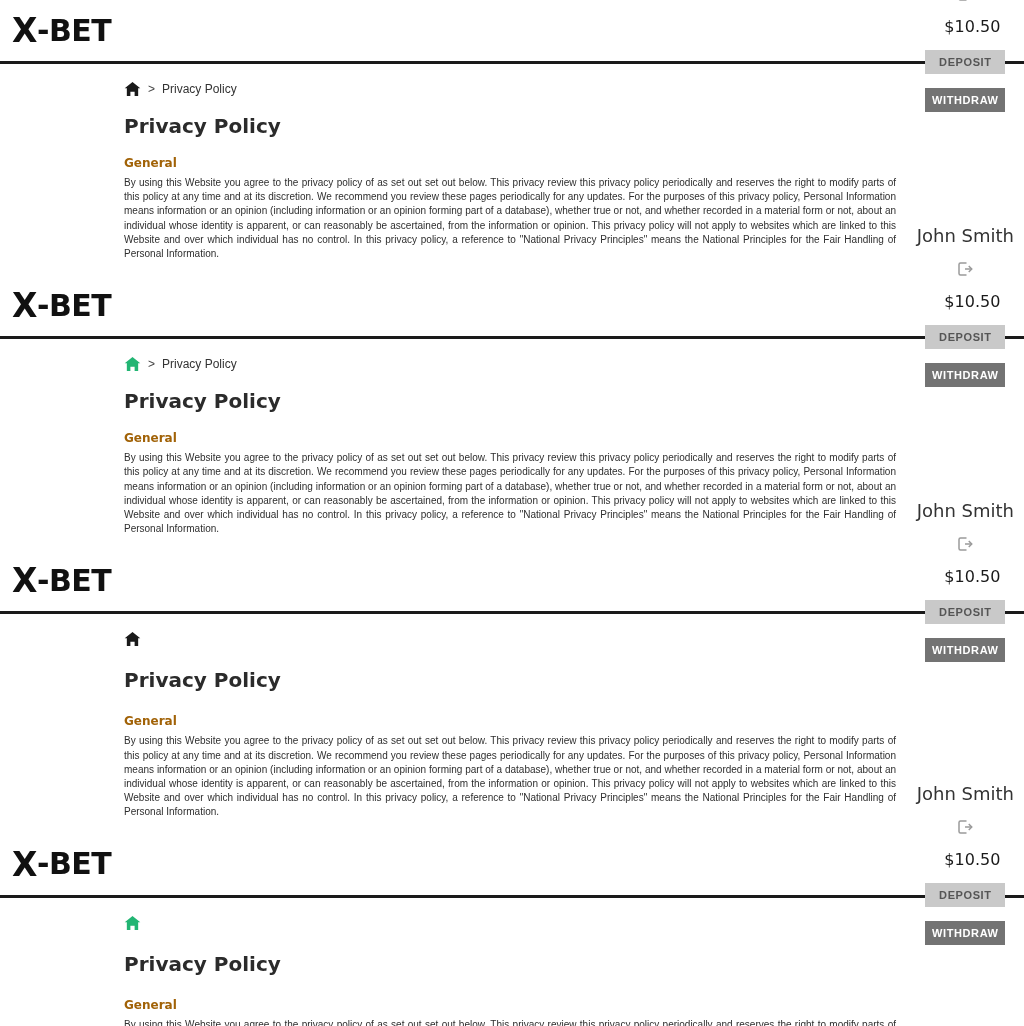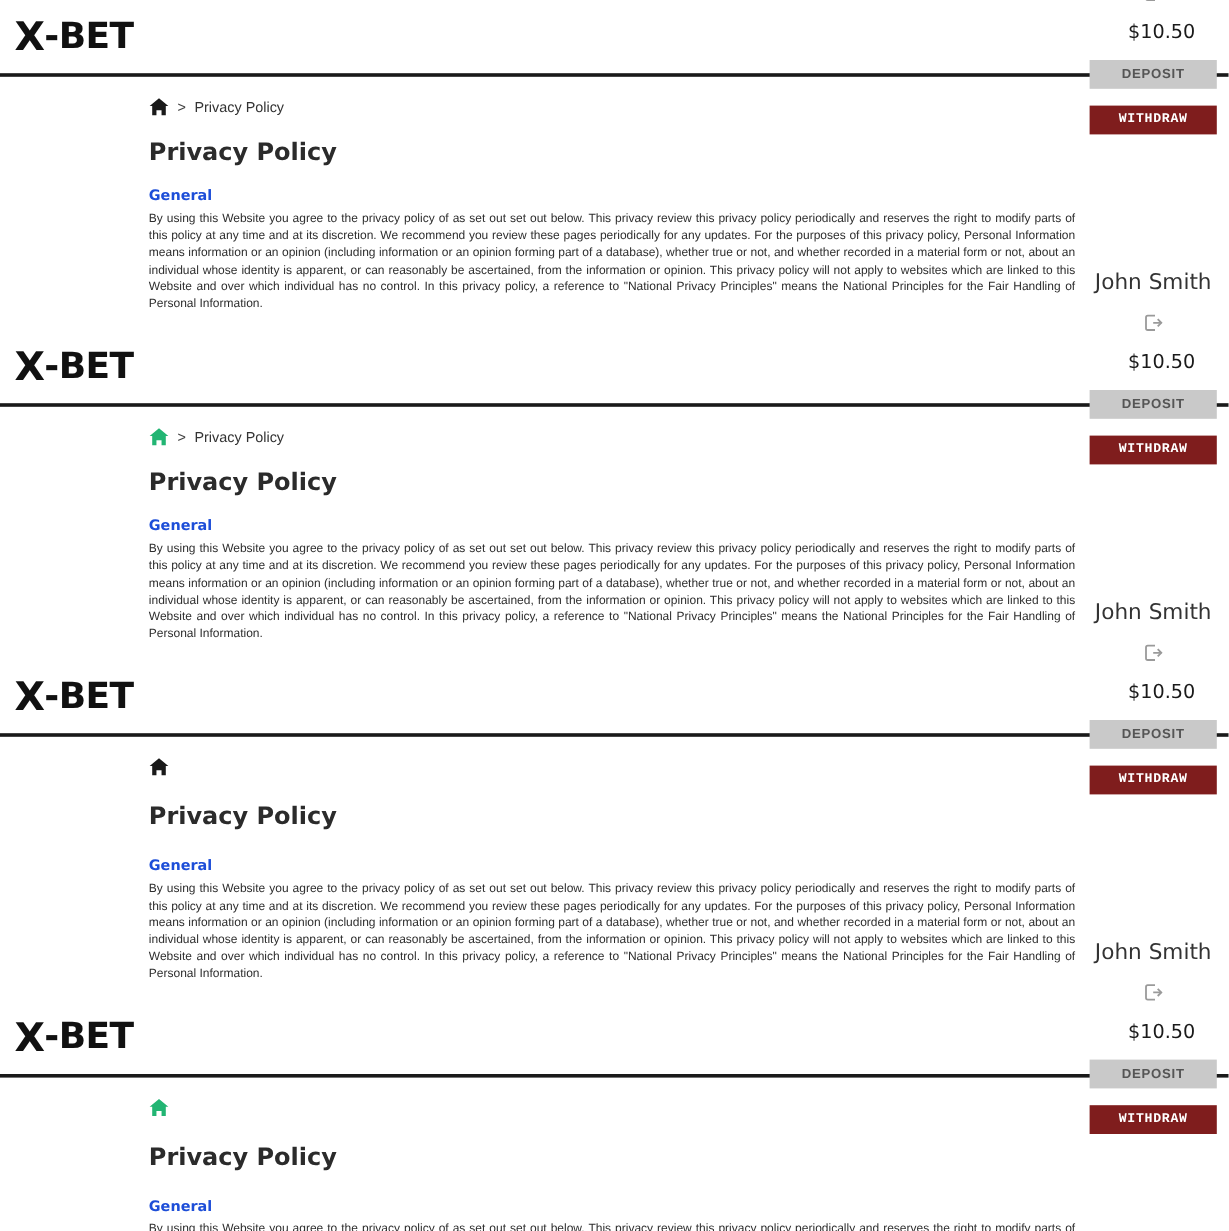--- a/index.html
+++ b/index.html
@@ -70,33 +70,32 @@
     font-family: "DejaVu Sans", sans-serif;
     min-width: 70px;
     text-align: right;
   }
   .btn {
     border: none;
     font-size: 11px;
     font-weight: bold;
     letter-spacing: 0.6px;
     padding: 6px 0;
-    width: 106px;
+    width: 80px;
     text-align: center;
     cursor: pointer;
     font-family: "Liberation Sans", sans-serif;
   }
   .btn-deposit {
     background: #c9c9c9;
     color: #555555;
   }
   .btn-withdraw {
-    background: #7f1d1d;
+    background: #737373;
     color: #ffffff;
-    font-family: Liberation Mono, monospace;
   }
 
   
   .body-wrap {
     padding: 16px 128px 10px 124px;
     background: #fff;
   }
   .breadcrumb {
     display: flex;
     align-items: center;
@@ -117,21 +116,21 @@
   .page-title {
     font-size: 20px;
     font-weight: bold;
     color: #2b2b2b;
     margin: 0 0 18px 0;
     font-family: "DejaVu Sans", sans-serif;
   }
   .sub-title {
     font-size: 12px;
     font-weight: bold;
-    color: #1d4ed8;
+    color: #a16207;
     margin: 0 0 6px 0;
     font-family: "DejaVu Sans", sans-serif;
   }
   .para {
     font-size: 10px;
     line-height: 14.2px;
     color: #2e2e2e;
     text-align: justify;
     margin: 0;
     font-family: "Liberation Sans", sans-serif;

